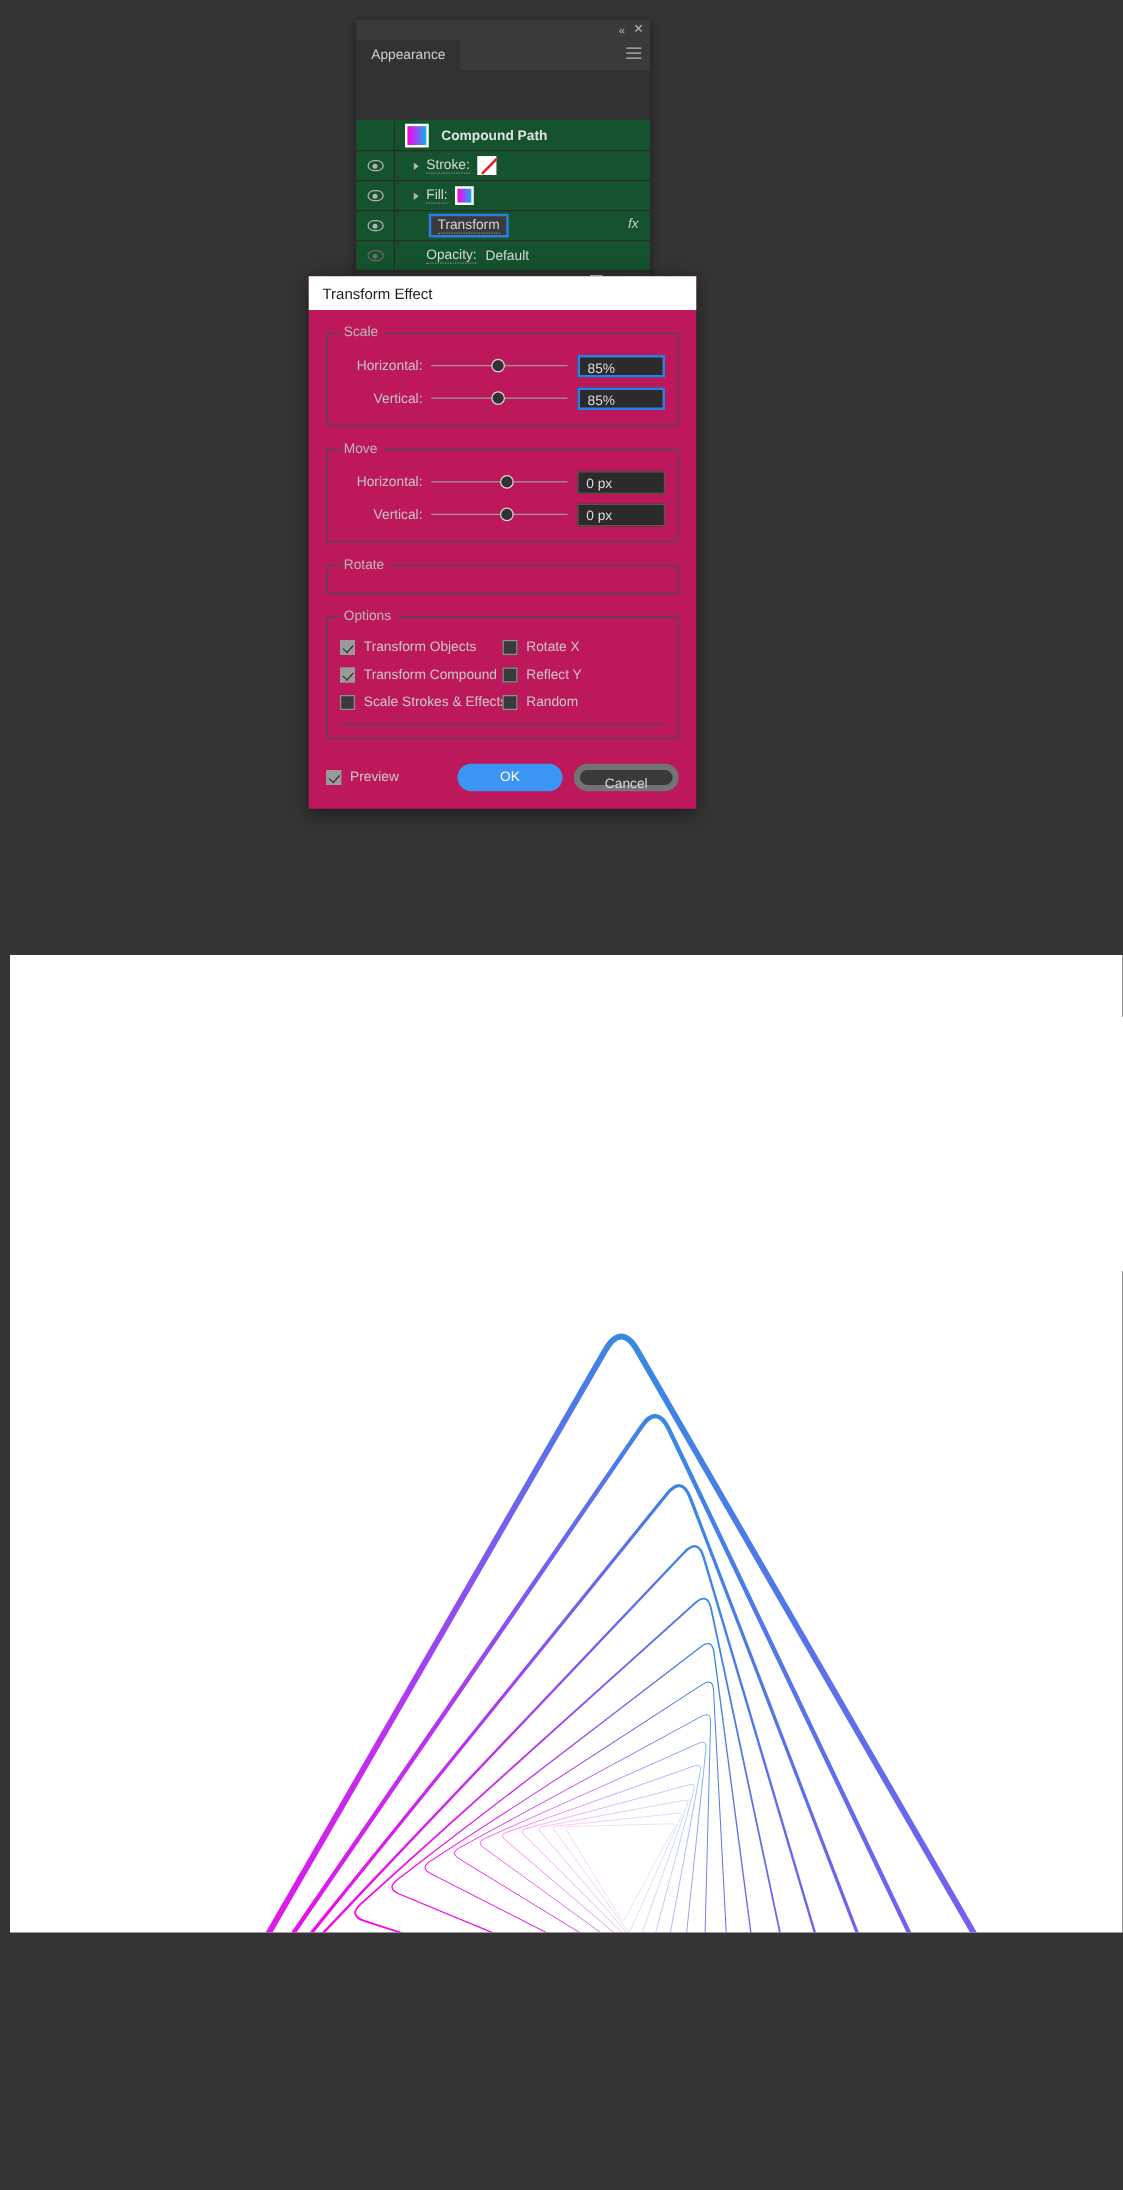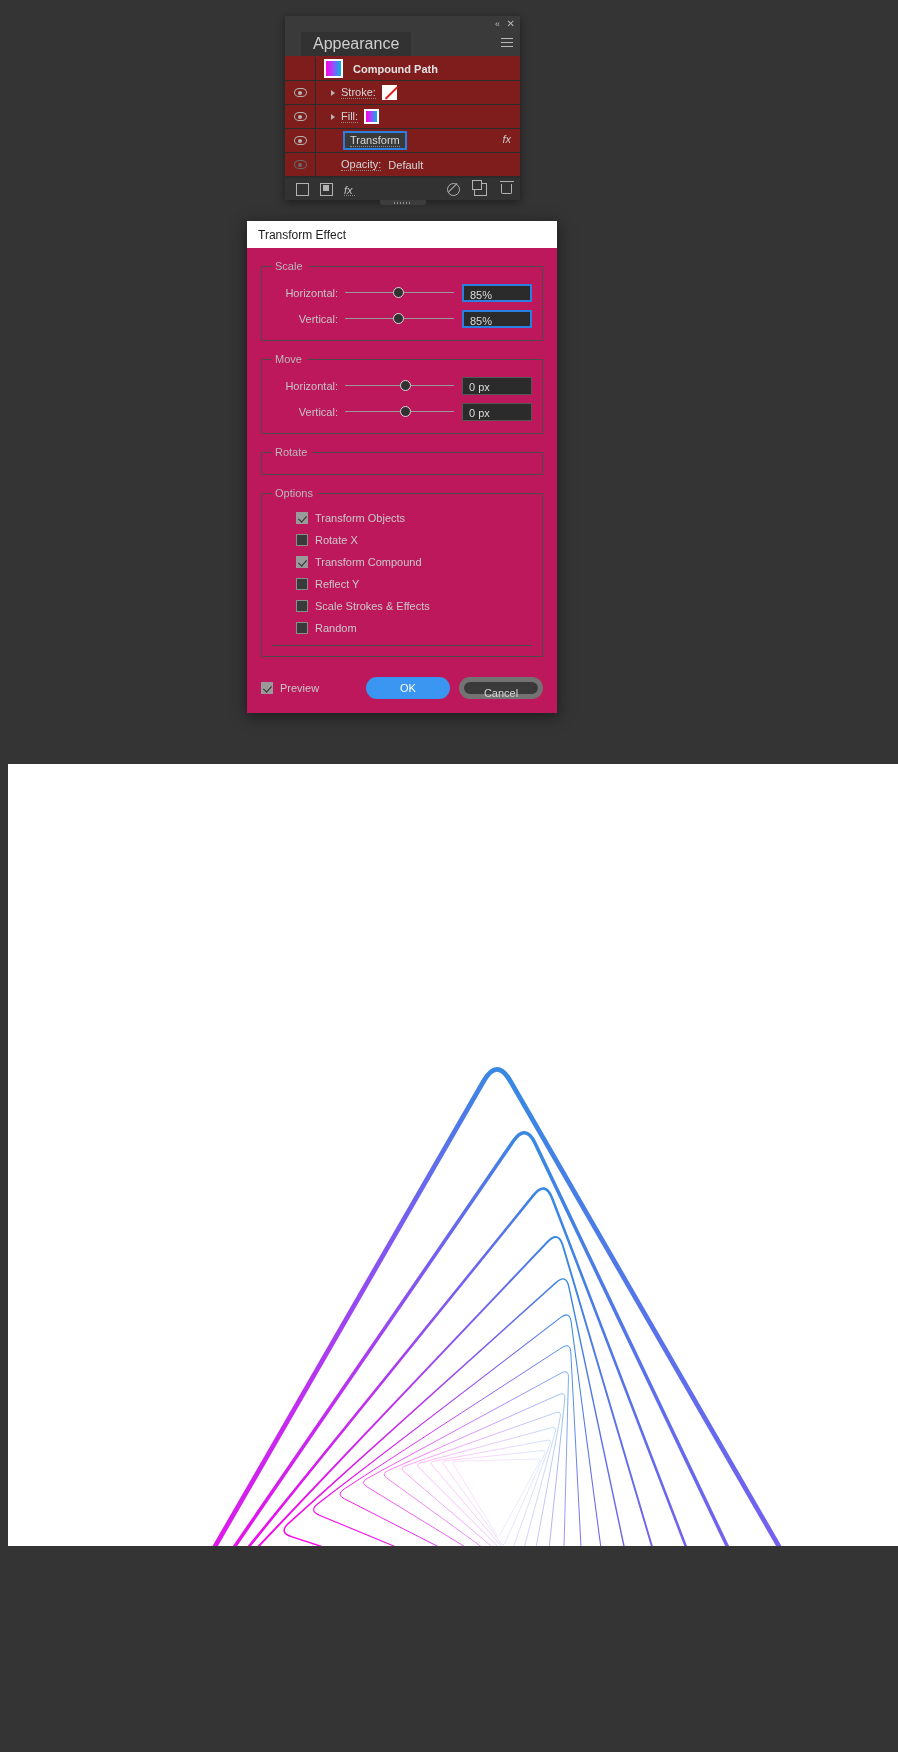--- a/index.html
+++ b/index.html
@@ -40,46 +40,47 @@
   .panel-tb-btn.collapse { right: 20px; }
   .panel-tb-btn.close    { right: 5px;  font-size: 10px; }
 
   #panel-tabrow {
     height: 24px;
     background: #3a3a3a;
     position: relative;
   }
   #appearance-tab {
     position: absolute;
-    left: 16px; top: 0;
+    left: 0; top: 0;
     height: 24px;
     padding: 0 12px;
     background: #323232;
     color: #cfcfcf;
-    font-size: 16px;
+    font-size: 11px;
     line-height: 24px;
     white-space: nowrap;
   }
   #panel-menu-icon {
     position: absolute;
     right: 7px;
     top: 6px;
     width: 12px;
     height: 11px;
   }
   #panel-menu-icon i {
     display: block;
     height: 1px;
     background: #b9b9b9;
     margin-bottom: 3px;
   }
 
   #panel-body {
-    background: #7f1d1d;
+    background: #14532d;
     padding-top: 1px;
+    margin-top: 40px;
   }
   .ap-row {
     position: relative;
     height: 23px;
     border-bottom: 1px solid #2b2b2b;
     display: flex;
     align-items: center;
   }
   .ap-eye-cell {
     width: 30px;
@@ -380,21 +381,20 @@
     margin-top: 2px;
   }
   .opt-item {
     width: 50%;
     display: flex;
     align-items: center;
     height: 22px;
     font-size: 11px;
     color: #c9c9c9;
     white-space: nowrap;
-    margin-left: 24px;
   }
   .cb {
     width: 12px; height: 12px;
     border: 1px solid #8d8d8d;
     background: #3a3a3a;
     margin-right: 7px;
     position: relative;
     box-sizing: border-box;
     flex: 0 0 12px;
   }

